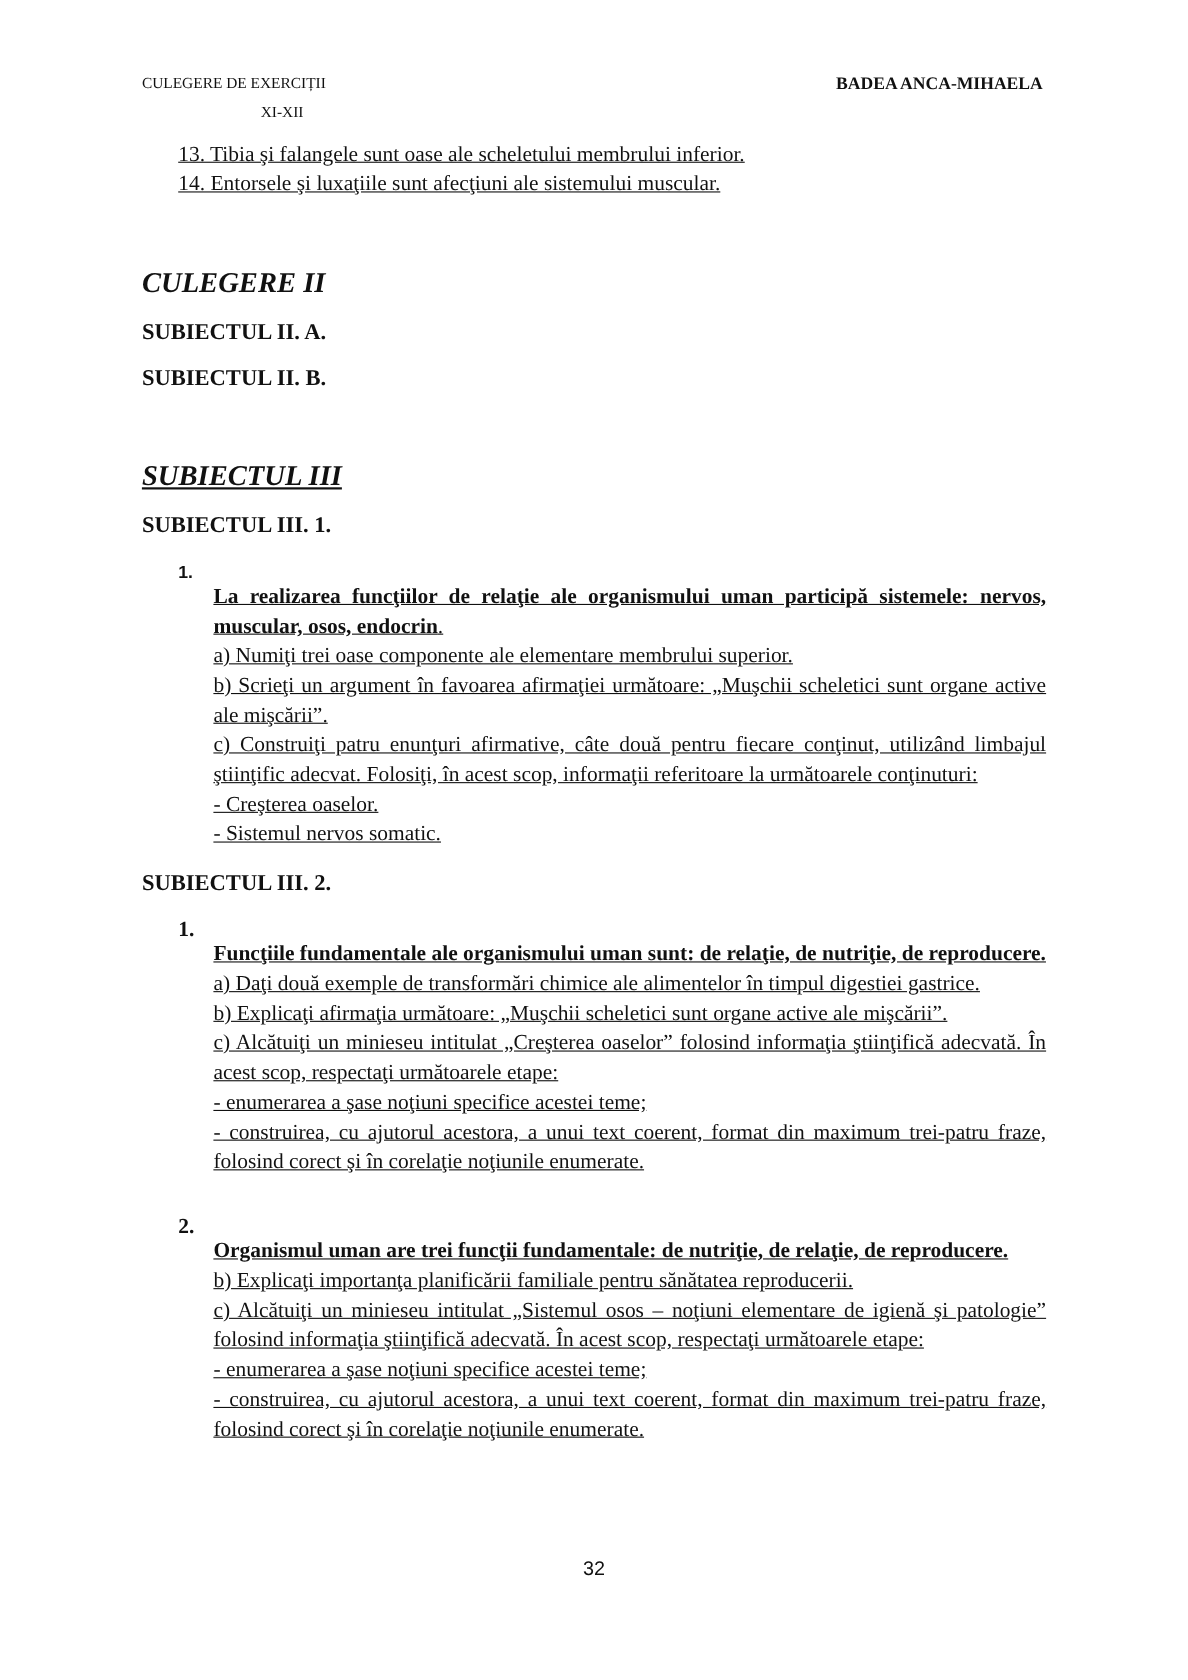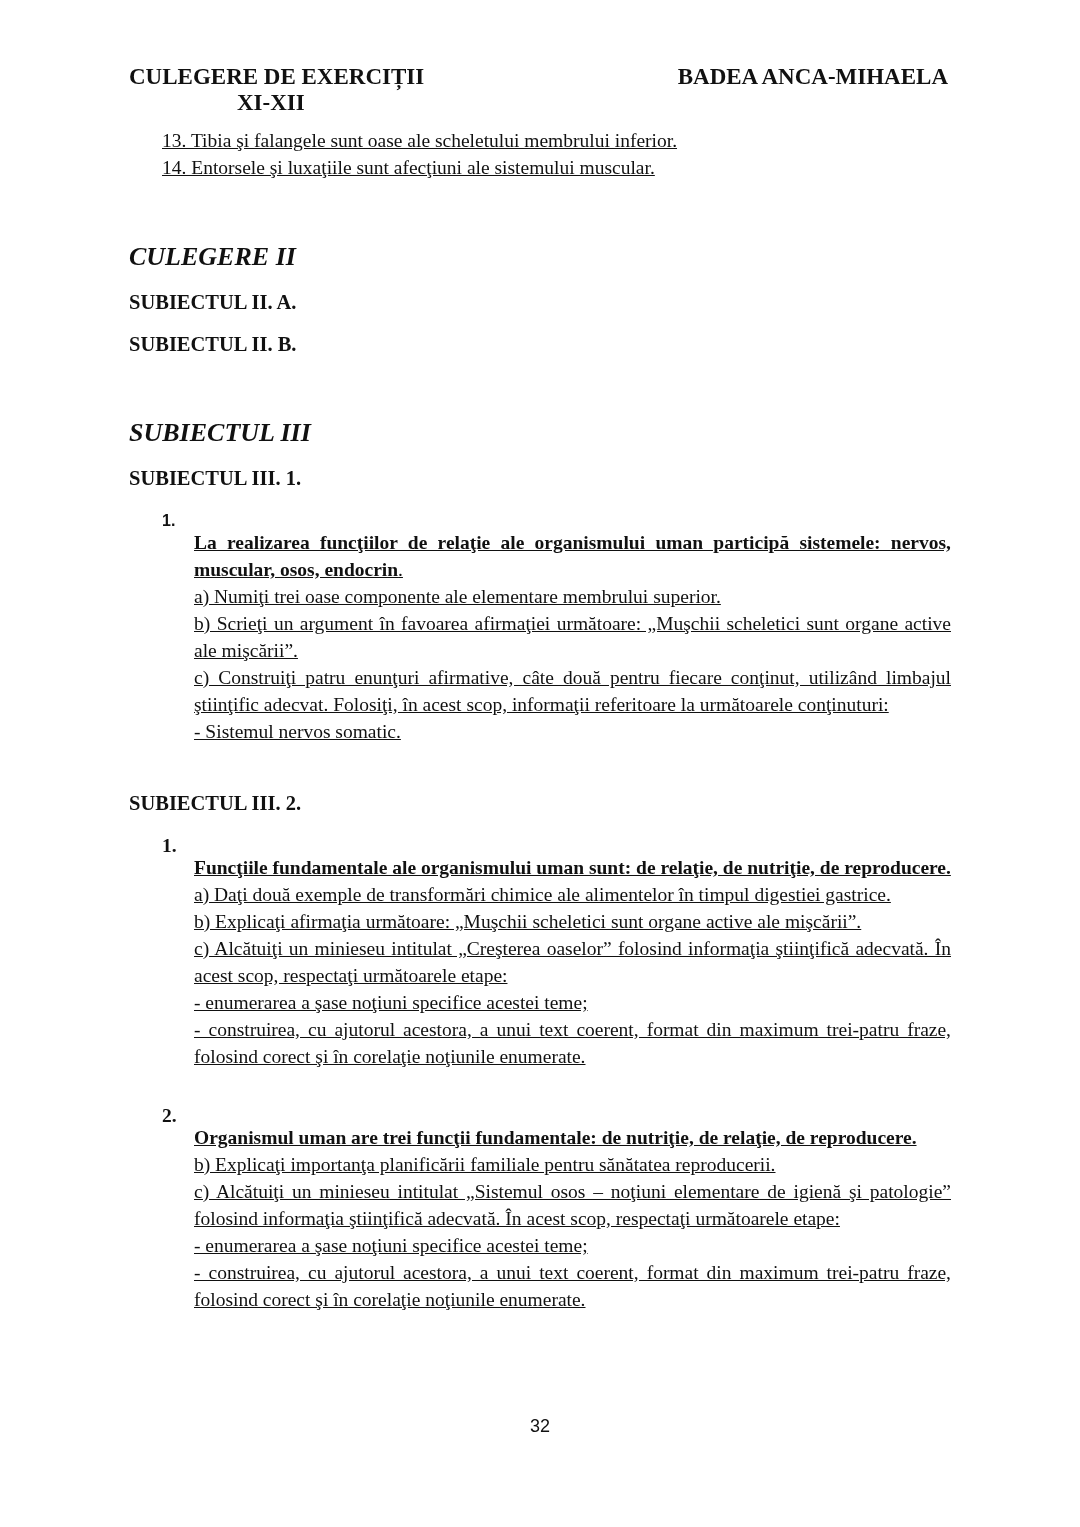--- a/index.html
+++ b/index.html
@@ -8,26 +8,26 @@
       height: 1527px;
       position: relative;
       overflow: hidden;
       font-family: "Liberation Serif", "DejaVu Serif", serif;
       color: #111111;
     }
     .page { position: absolute; left: 0; top: 0; width: 1080px; height: 1527px; }
 
     .hdr-left {
       position: absolute; left: 129px; top: 64px;
-      font-weight: bold; font-size: 23px; line-height: 26px;
+      font-weight: normal; font-size: 14px; line-height: 26px;
     }
     .hdr-left .sub { display: block; padding-left: 108px; }
     .hdr-right {
       position: absolute; right: 132px; top: 64px;
-      font-weight: bold; font-size: 23px; line-height: 26px;
+      font-weight: bold; font-size: 16px; line-height: 26px;
     }
 
     .txt { font-size: 19.5px; line-height: 27px; text-decoration: underline; }
 
     .numlist { position: absolute; left: 162px; top: 127px; width: 800px; }
     .numlist div { white-space: nowrap; }
 
     .h-italic {
       position: absolute; left: 129px;
       font-weight: bold; font-style: italic; font-size: 26px; line-height: 30px;
@@ -68,30 +68,31 @@
 
   <div class="numlist txt">
     <div>13. Tibia şi falangele sunt oase ale scheletului membrului inferior.</div>
     <div>14. Entorsele şi luxaţiile sunt afecţiuni ale sistemului muscular.</div>
   </div>
 
   <div class="h-italic" style="top:242px;">CULEGERE II</div>
   <div class="h-bold" style="top:289px;">SUBIECTUL II. A.</div>
   <div class="h-bold" style="top:331px;text-align:center;">SUBIECTUL II. B.</div>
 
-  <div class="h-italic" style="top:418px;">SUBIECTUL III</div>
+  <div class="h-italic" style="top:418px;text-decoration:underline;">SUBIECTUL III</div>
   <div class="h-bold" style="top:465px;">SUBIECTUL III. 1.</div>
 
   <div class="q txt" style="top:507px;">
     <div class="qnum" style="font-family:'Liberation Sans','DejaVu Sans',sans-serif;font-size:16px;">1.</div>
     <div class="qbody">
       <div class="stem"><span>La realizarea funcţiilor de relaţie ale organismului uman participă sistemele: nervos, muscular, osos, endocrin</span><span style="font-weight:normal;">.</span></div>
       <div class="item">a) Numiţi trei oase componente ale elementare membrului superior.</div>
       <div class="item">b) Scrieţi un argument în favoarea afirmaţiei următoare: „Muşchii scheletici sunt organe active ale mişcării”.</div>
       <div class="item">c) Construiţi patru enunţuri afirmative, câte două pentru fiecare conţinut, utilizând limbajul ştiinţific adecvat. Folosiţi, în acest scop, informaţii referitoare la următoarele conţinuturi:</div>
+      <div class="item last">- Creşterea oaselor.</div>
       <div class="item last">- Sistemul nervos somatic.</div>
     </div>
   </div>
 
   <div class="h-bold" style="top:790px;">SUBIECTUL III. 2.</div>
 
   <div class="q txt" style="top:832px;">
     <div class="qnum">1.</div>
     <div class="qbody">
       <div class="stem">Funcţiile fundamentale ale organismului uman sunt: de relaţie, de nutriţie, de reproducere.</div>

